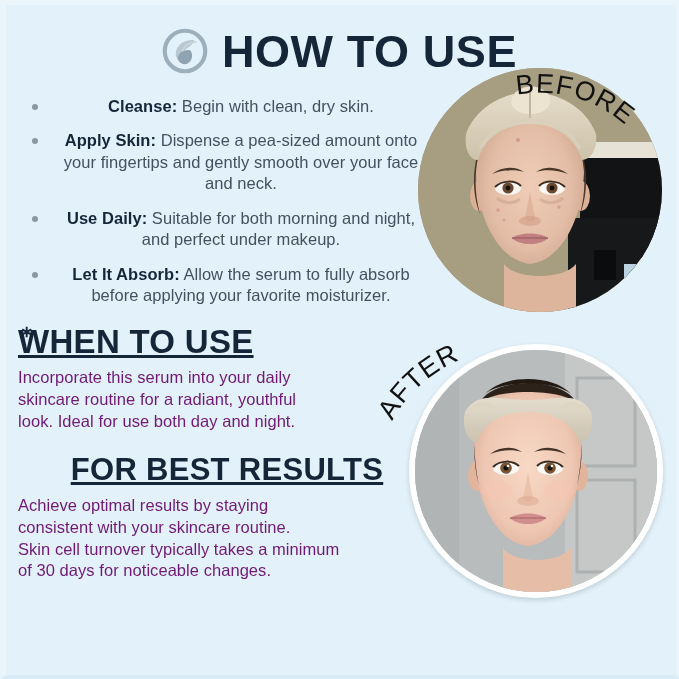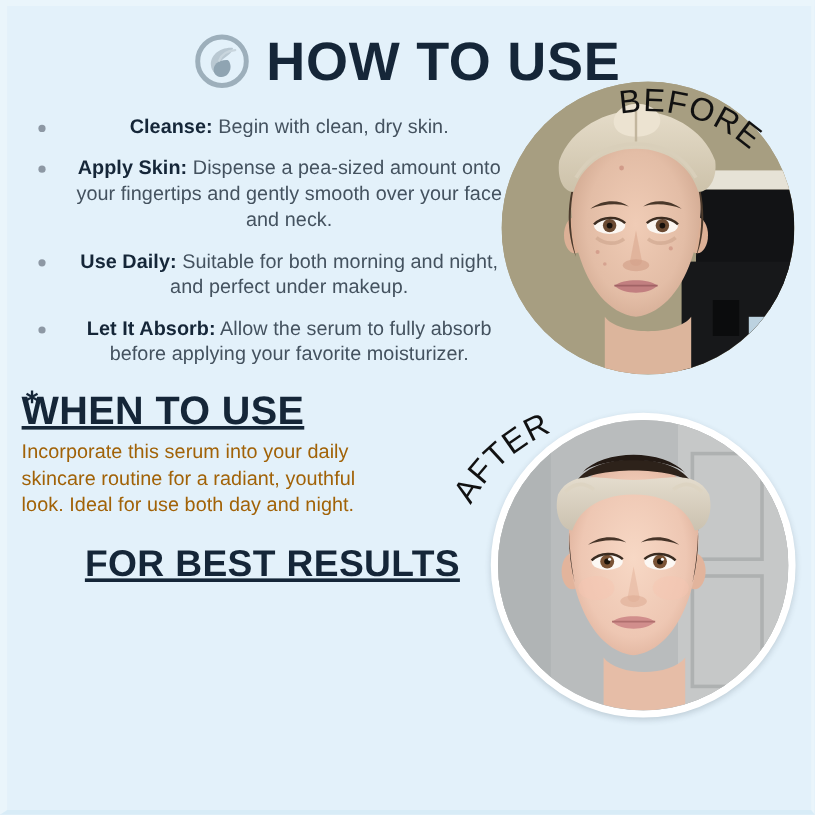--- a/index.html
+++ b/index.html
@@ -131,21 +131,21 @@
     line-height: 1.05;
     text-decoration: underline;
   }
   .section-title.when { margin-top: 18px; }
   .section-title.best { margin-top: 22px; font-size: 31px; text-align: center; }
 
   .section-para {
     margin-top: 8px;
     font-size: 16.5px;
     line-height: 1.32;
-    color: #a16207;
+    color: #701a75;
     letter-spacing: 0.05px;
     white-space: pre-line;
   }
 
   
   .photo {
     position: absolute;
     border-radius: 50%;
     overflow: hidden;
   }
@@ -366,16 +366,20 @@
     <div class="note">
       <span class="note-star">∗</span>
     </div>
 
     <div class="section-title when">WHEN TO USE</div>
     <div class="section-para">Incorporate this serum into your daily
 skincare routine for a radiant, youthful
 look. Ideal for use both day and night.</div>
 
     <div class="section-title best">FOR BEST RESULTS</div>
+    <div class="section-para">Achieve optimal results by staying
+consistent with your skincare routine.
+Skin cell turnover typically takes a minimum
+of 30 days for noticeable changes.</div>
 
   </div>
 
 </div>
 
 </body></html>

